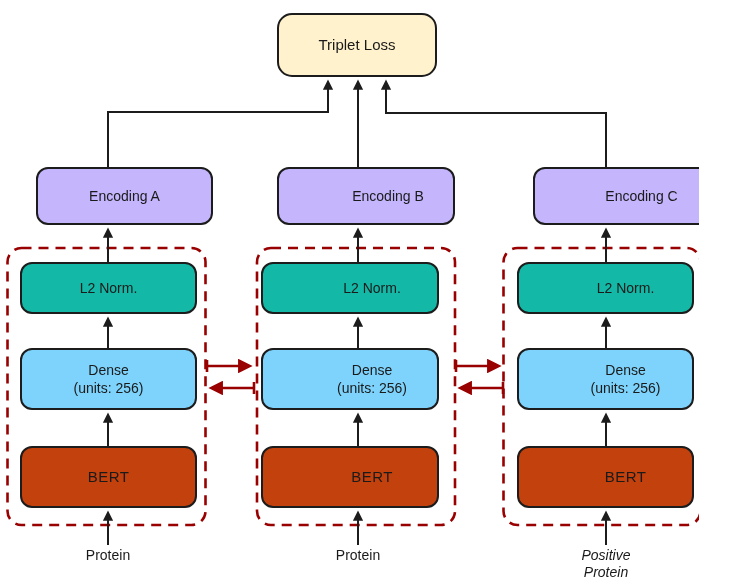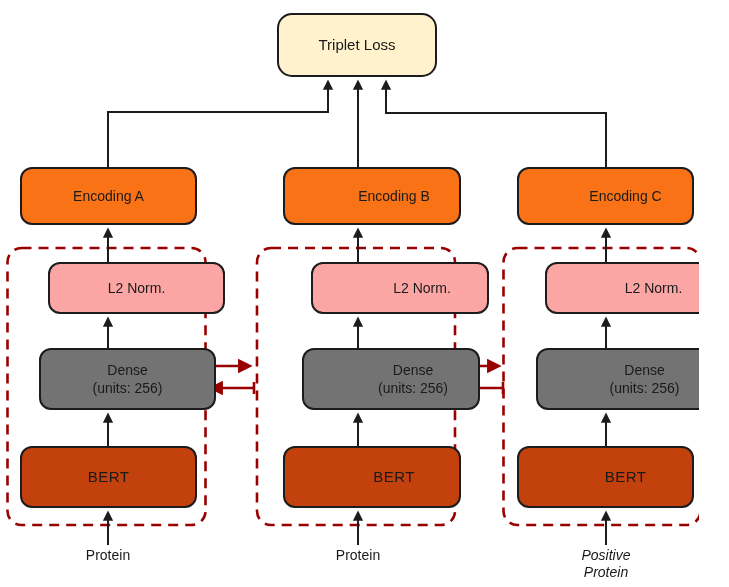--- a/index.html
+++ b/index.html
@@ -17,26 +17,26 @@
     box-sizing:border-box;
     border:2px solid #1c1c1c;
     border-radius:12px;
     display:flex;flex-direction:column;
     align-items:center;justify-content:center;
     text-align:center;
     font-size:14px;
     line-height:18px;
   }
   .loss-box{left:277px;top:13px;width:160px;height:64px;background:#FFF2CC;border-radius:15px;font-size:15px;}
-  .enc-box{top:167px;height:58px;background:#f97316;}
-  .l2-box{top:262px;height:52px;background:#fca5a5;margin-left:28px;}
-  .dense-box{top:348px;height:62px;background:#737373;margin-left:19px;}
+  .enc-box{top:167px;height:58px;background:#c4b5fd;margin-left:16px;}
+  .l2-box{top:262px;height:52px;background:#14b8a6;}
+  .dense-box{top:348px;height:62px;background:#7dd3fc;}
   .bert-box{top:446px;height:62px;background:#c2410c;font-size:15px;letter-spacing:.5px;}
   .colA{left:20px;width:177px;}
-  .colB{left:283px;width:178px;padding-left:44px;}
+  .colB{left:261px;width:178px;padding-left:44px;}
   .colC{left:517px;width:177px;padding-left:40px;}
   .input-label{
     position:absolute;top:547px;width:140px;
     text-align:center;font-size:14px;line-height:17px;
   }
   .inA{left:38px;}
   .inB{left:288px;}
   .inC{left:536px;font-style:italic;}
   .weight-sharing{
     position:absolute;left:712px;top:388px;

